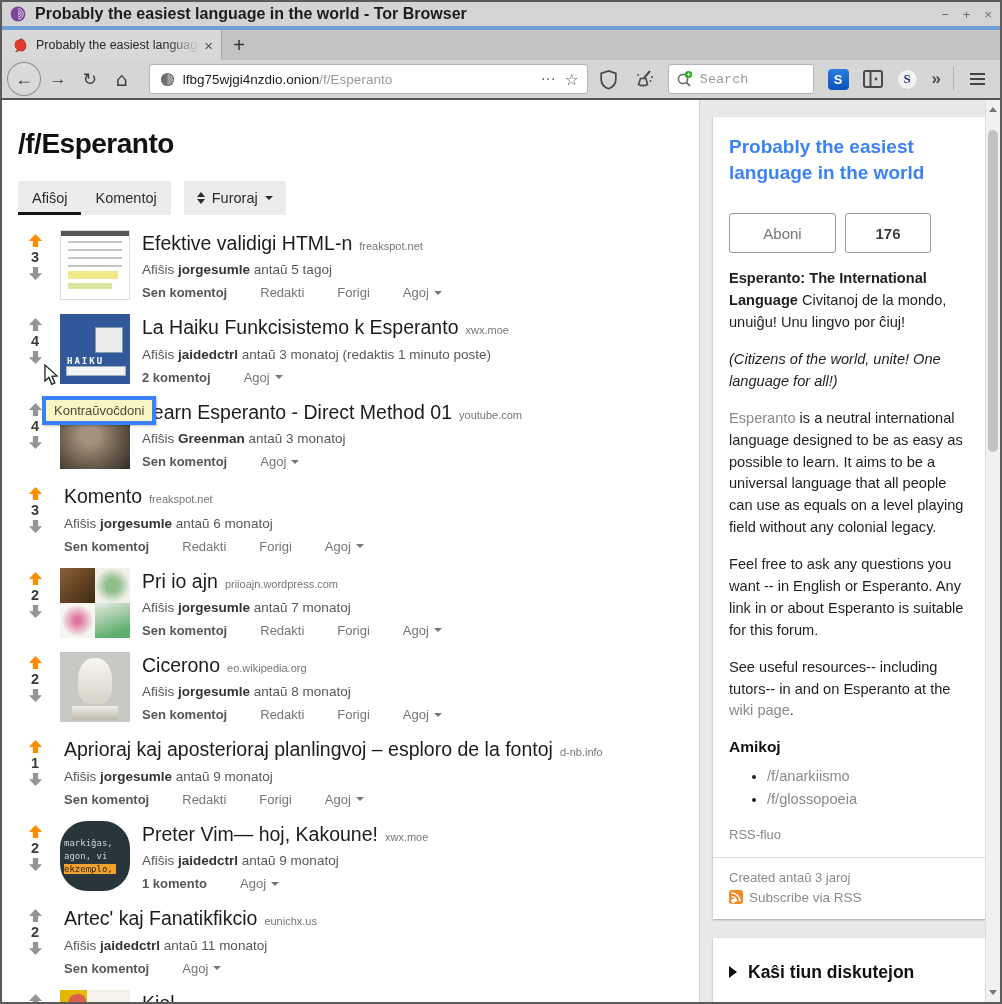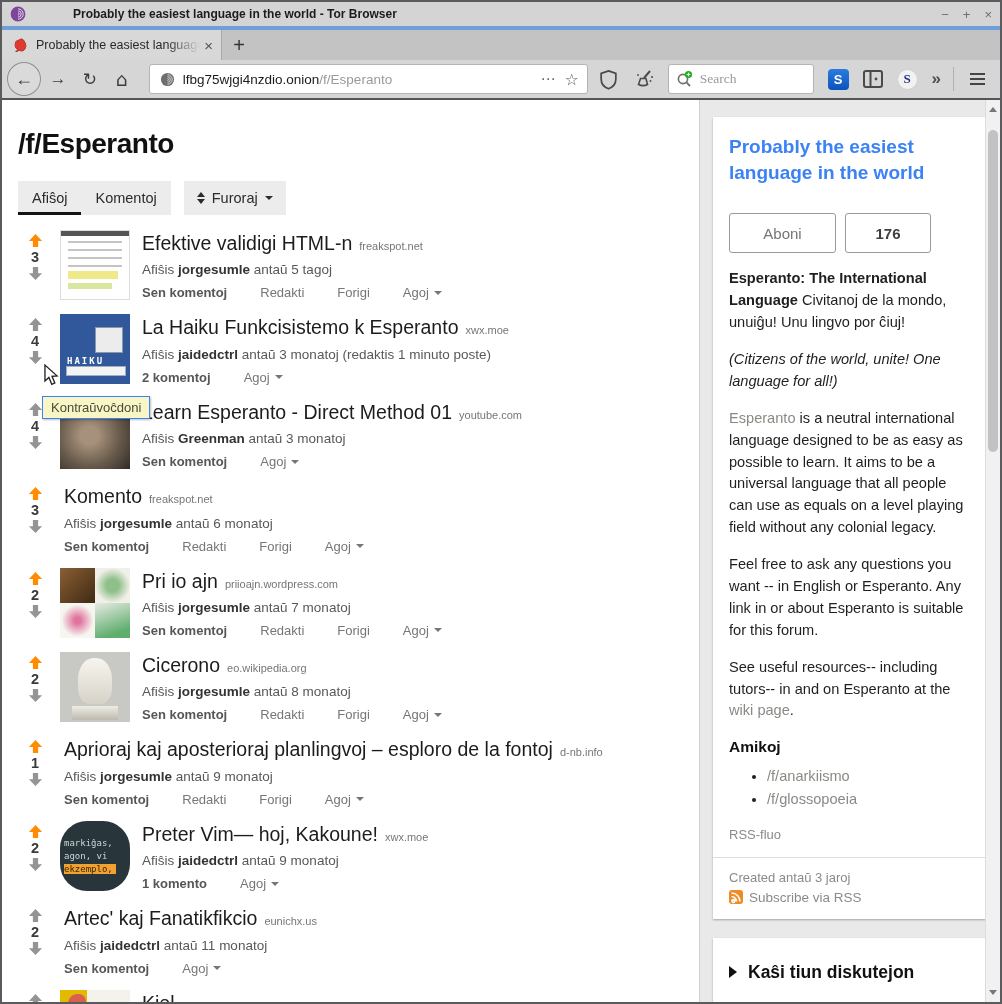--- a/index.html
+++ b/index.html
@@ -4,21 +4,21 @@
 <style>
   * { box-sizing: border-box; margin: 0; padding: 0; }
   html,body { background:#9c9c9c; font-family:"Liberation Sans","DejaVu Sans",sans-serif; }
   .window { position:relative; width:1002px; height:1004px; background:#d6d6d6;
             border:2px solid #5b5b5e; overflow:hidden; }
 
   
   .titlebar { position:absolute; left:0; top:0; right:0; height:24px; background:#d4d4d4;
               display:flex; align-items:center; padding:0 8px; }
   .titlebar .ticon { width:16px; height:16px; margin-right:9px; }
-  .titlebar .ttext { font-size:12px; font-weight:bold; color:#1c1c1c;margin-left:38px; }
+  .titlebar .ttext { font-size:16px; font-weight:bold; color:#1c1c1c; }
   .wctrls { margin-left:auto; display:flex; gap:14px; color:#6e6e6e; font-size:13px; }
   .wctrls span { cursor:default; }
 
   
   .bluestripe { position:absolute; left:0; top:24px; right:0; height:4px; background:#6f9fd8; }
   .tabbar { position:absolute; left:0; top:28px; right:0; height:30px; background:#c3c3c4;
             display:flex; align-items:stretch; }
   .tab { width:220px; background:#d8d8d8; display:flex; align-items:center; padding:0 8px 0 10px;
          border-right:1px solid #a8a8a8; }
   .tab .favicon { width:16px; height:16px; margin-right:8px; flex:none; }
@@ -40,21 +40,21 @@
             border-radius:3px; display:flex; align-items:center; padding:0 8px; }
   .urlbar .uonion { width:15px; height:15px; margin:0 8px 0 2px; flex:none; }
   .urltext { font-size:13.5px; color:#1b1b1b; flex:1; white-space:nowrap; overflow:hidden; }
   .urltext .upath { color:#9a9a9a; }
   .urldots { color:#666; font-size:15px; letter-spacing:1px; margin:0 8px; }
   .urlstar { color:#666; font-size:16px; }
   .shieldbtn,.broombtn { width:30px; height:30px; margin-left:6px; display:flex; align-items:center; justify-content:center; }
   .searchbox { margin-left:8px; width:146px; height:30px; background:#fff; border:1px solid #b4b4b4;
                border-radius:3px; display:flex; align-items:center; padding:0 6px; }
   .searchbox input { border:none; outline:none; width:100%; font-size:13.5px; color:#c2410c;
-                     background:transparent; font-family:Liberation Serif, serif; }
+                     background:transparent; font-family:Liberation Mono, monospace; }
   .searchbox input::placeholder { color:#9a9a9a; }
   .exticons { display:flex; align-items:center; margin-left:14px; gap:14px; }
   .ext-s-blue { width:21px; height:21px; border-radius:4px; background:linear-gradient(#2a7de1,#0b52bc);
                 color:#fff; font-weight:bold; font-size:13px; display:flex; align-items:center; justify-content:center; }
   .ext-s-circle { width:21px; height:21px; border-radius:50%; background:#f2f2f2; border:1px solid #cfcfcf;
                   color:#20317c; font-weight:bold; font-size:13px; font-family:"Liberation Serif",serif;
                   display:flex; align-items:center; justify-content:center; }
   .chev2 { color:#4d4d4d; font-size:17px; font-weight:bold; }
   .toolsep { width:1px; height:24px; background:#b0b0b0; margin-left:12px; }
   .hamburger { width:30px; margin:0 8px 0 8px; display:flex; flex-direction:column; gap:3px;
@@ -141,21 +141,21 @@
       background:linear-gradient(#efece4,#bdb9ae); }
   .t-terminal { background:#28363c; display:flex; flex-direction:column; justify-content:center;
       gap:3px; padding-left:4px;border-radius:27px; }
   .t-terminal .tl { font:9px "DejaVu Sans Mono",monospace; color:#cdd6d9; white-space:nowrap; }
   .t-terminal .tl:last-child { background:#f0a12f; color:#35250a; width:fit-content; padding-right:3px; }
   .t-clipped { background:linear-gradient(90deg,#e4b902 0 38%,#f5f2ec 38%); }
   .t-clipped::before { content:""; position:absolute; left:8px; top:4px; width:18px; height:20px;
       border-radius:50% 40% 45% 50%; background:#d9604f; }
 
   
-  .tooltip { position:absolute; left:40px; top:394px; background:#f7f6c4; border:1px solid #3b82f6;
+  .tooltip { position:absolute; left:40px; top:394px; background:#f7f6c4; border:4px solid #3b82f6;
              box-shadow:1px 1px 2px rgba(0,0,0,.25); font-size:13px; color:#4a4a3a; padding:3px 8px;
              z-index:40; white-space:nowrap; }
   .cursor { position:absolute; left:40px; top:362px; z-index:50; }
 
   
   .sidecol { position:absolute; left:697px; right:15px; top:0; bottom:0; background:#e9e9e9;
              border-left:1px solid #cfcfcf; padding:17px 0 0 13px; }
   .card { background:#fff; width:275px; box-shadow:0 1px 2px rgba(0,0,0,.3); }
   .card1 { padding:17px 16px 14px; }
   .s-title { font-size:19px; font-weight:bold; color:#3b82f6; line-height:1.35; }

